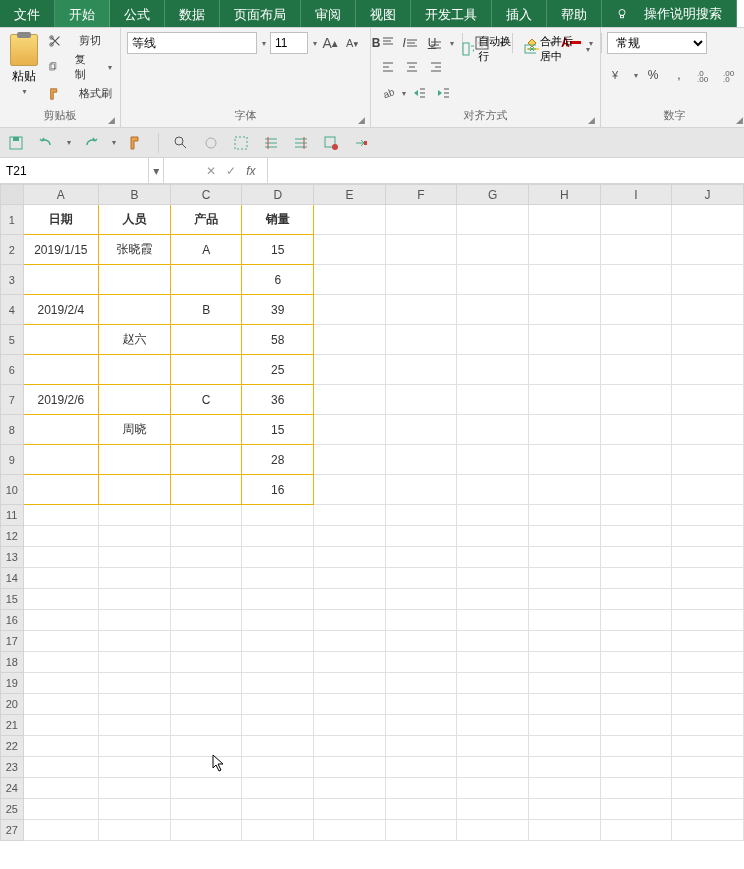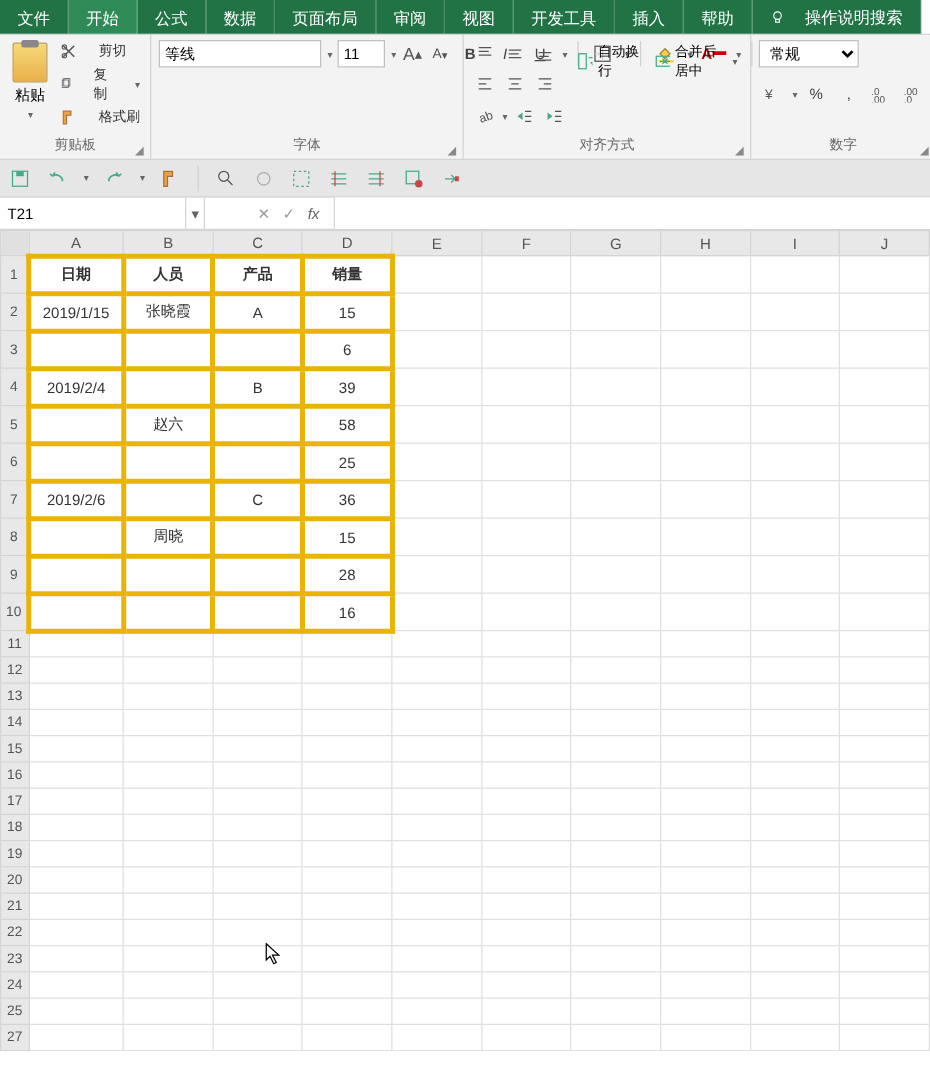--- a/index.html
+++ b/index.html
@@ -33,21 +33,21 @@
 .fb { width: 22px; height: 22px; display: inline-flex; align-items: center; justify-content: center; color: #444; border: 1px solid transparent; }
 .sep { width: 1px; height: 20px; background: #d0d0d0; margin: 0 2px; }
 .dd-arrow { font-size: 8px; color: #666; margin-left: 1px; }
 
 .align-grid { display: grid; grid-template-columns: repeat(3, 22px); gap: 2px; margin-bottom: 4px; }
 .align-row2 { display: flex; gap: 2px; align-items: center; margin-bottom: 2px; }
 
 .wrap-col { display: flex; flex-direction: row; gap: 4px; }
 .wrap-btn { display: flex; align-items: center; gap: 4px; font-size: 11px; padding: 2px 4px; }
 
-.num-select { width: 80px; height: 22px; border: 1px solid #c0c0c0; font-size: 12px; padding: 0 4px; background: #fff; }
+.num-select { width: 100px; height: 22px; border: 1px solid #c0c0c0; font-size: 12px; padding: 0 4px; background: #fff; }
 .num-row { display: flex; gap: 4px; align-items: center; margin-top: 6px; }
 
 .corner-arrow { position: absolute; right: 2px; bottom: 2px; width: 10px; height: 10px; color: #888; font-size: 9px; }
 
 
 .qat { background: #e6e6e6; height: 30px; border-bottom: 1px solid #d4d4d4; display: flex; align-items: center; gap: 10px; padding: 0 6px; }
 .qat .qb { width: 20px; height: 20px; display: inline-flex; align-items: center; justify-content: center; color: #555; }
 
 
 .formula-row { display: flex; height: 26px; border-bottom: 1px solid #d4d4d4; }
@@ -58,21 +58,21 @@
 .fx-icons .fx { font-style: italic; color: #666; }
 .formula-input { flex: 1; padding: 0 6px; border: none; outline: none; }
 
 
 .grid-wrap { position: relative; font-size: 12px; color: #333; }
 table.sheet { border-collapse: collapse; table-layout: fixed; width: 744px; }
 .colhdr th { background: #e8e8e8; border: 1px solid #d4d4d4; height: 20px; font-weight: normal; color: #555; }
 .colhdr th.rowcorner { width: 22px; background: #e0e0e0; }
 .rhdr { background: #e8e8e8; border: 1px solid #d4d4d4; width: 22px; text-align: center; color: #555; font-size: 11px; }
 td.cell { border: 1px solid #e0e0e0; height: 21px; padding: 0 4px; text-align: center; }
-td.databorder { border: 4px solid #eab308; height: 30px; text-align: center; }
+td.databorder { border: 1px solid #eab308; height: 30px; text-align: center; }
 th.colA { width: 74px; } th.colB { width: 70px; } th.colC { width: 70px; } th.colD { width: 70px; }
 th.rest { width: 70px; }
 
 
 .cursor { position: absolute; left: 212px; top: 570px; width: 14px; height: 18px; pointer-events: none; }
 </style>
 </head>
 <body>
 
 <div class="menubar">

